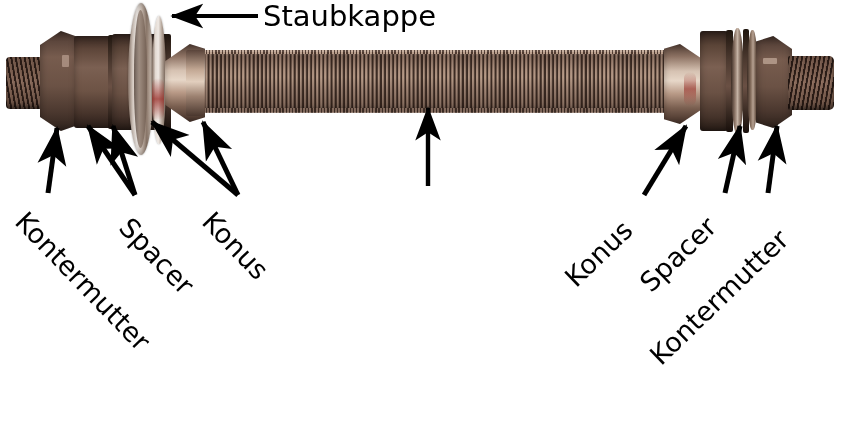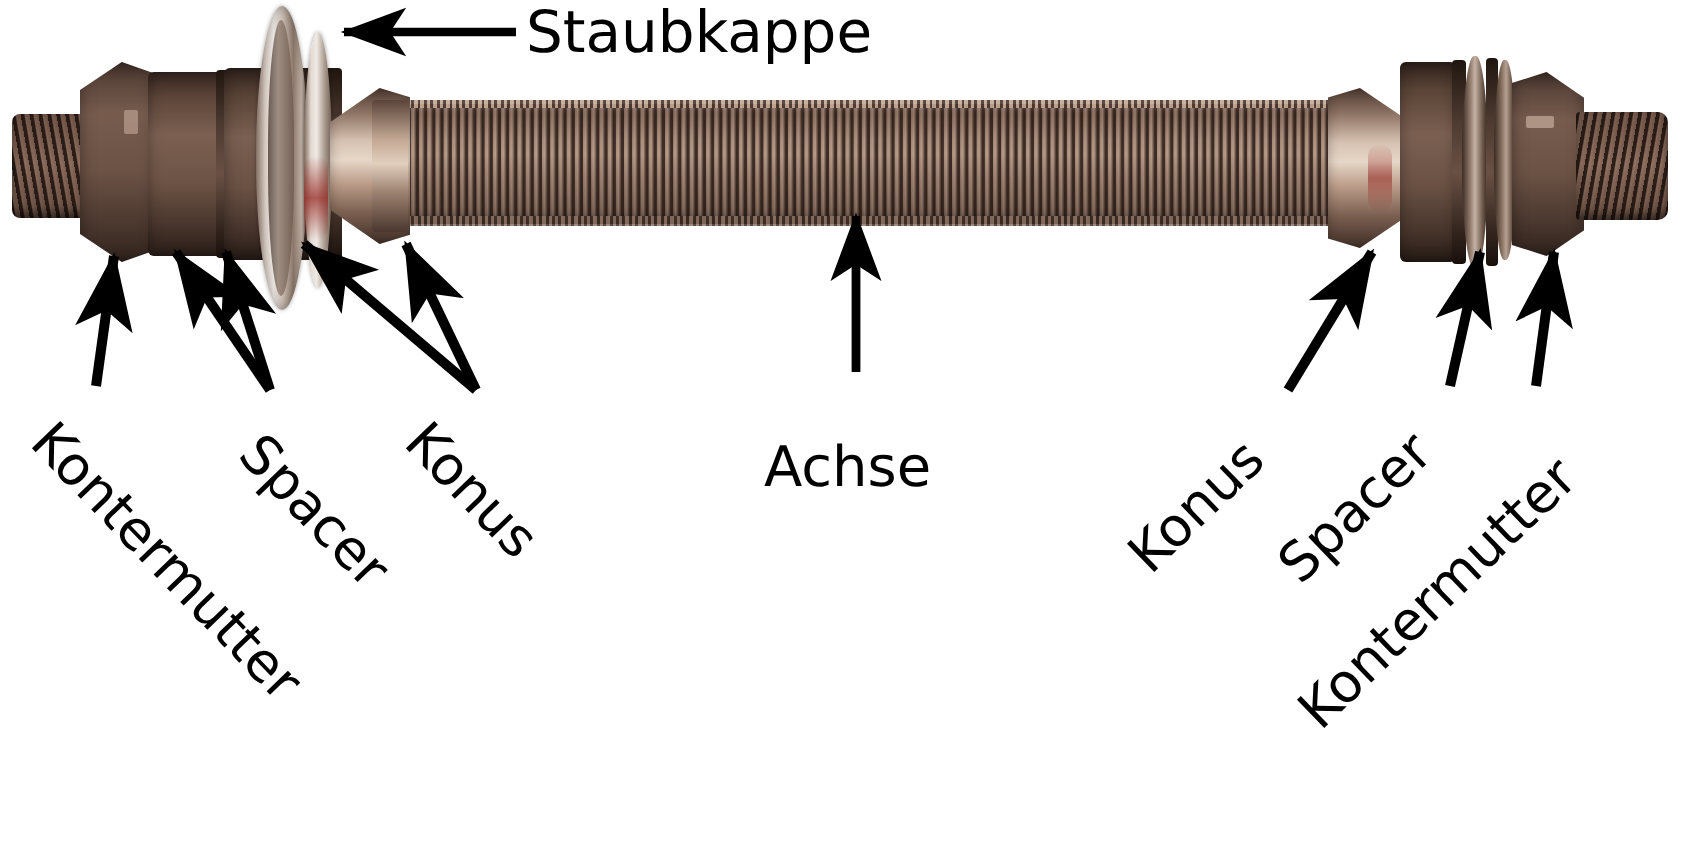--- a/index.html
+++ b/index.html
@@ -238,21 +238,20 @@
 
     <line x1="644" y1="195" x2="686" y2="126" stroke="#000" stroke-width="5" marker-end="url(#ah)"></line>
 
     <line x1="725" y1="193" x2="740" y2="126" stroke="#000" stroke-width="5" marker-end="url(#ah)"></line>
 
     <line x1="768" y1="193" x2="777" y2="126" stroke="#000" stroke-width="5" marker-end="url(#ah)"></line>
   </svg>
 
   <div class="lbl" id="lbl-staubkappe">Staubkappe</div>
 
-  <div class="lbl" id="lbl-achse">Achse</div>
 
   <div class="lbl rot-cw" id="lbl-l-kontermutter">Kontermutter</div>
 
   <div class="lbl rot-cw" id="lbl-l-spacer">Spacer</div>
 
   <div class="lbl rot-cw" id="lbl-l-konus">Konus</div>
 
   <div class="lbl rot-ccw" id="lbl-r-konus">Konus</div>
 
   <div class="lbl rot-ccw" id="lbl-r-spacer">Spacer</div>

